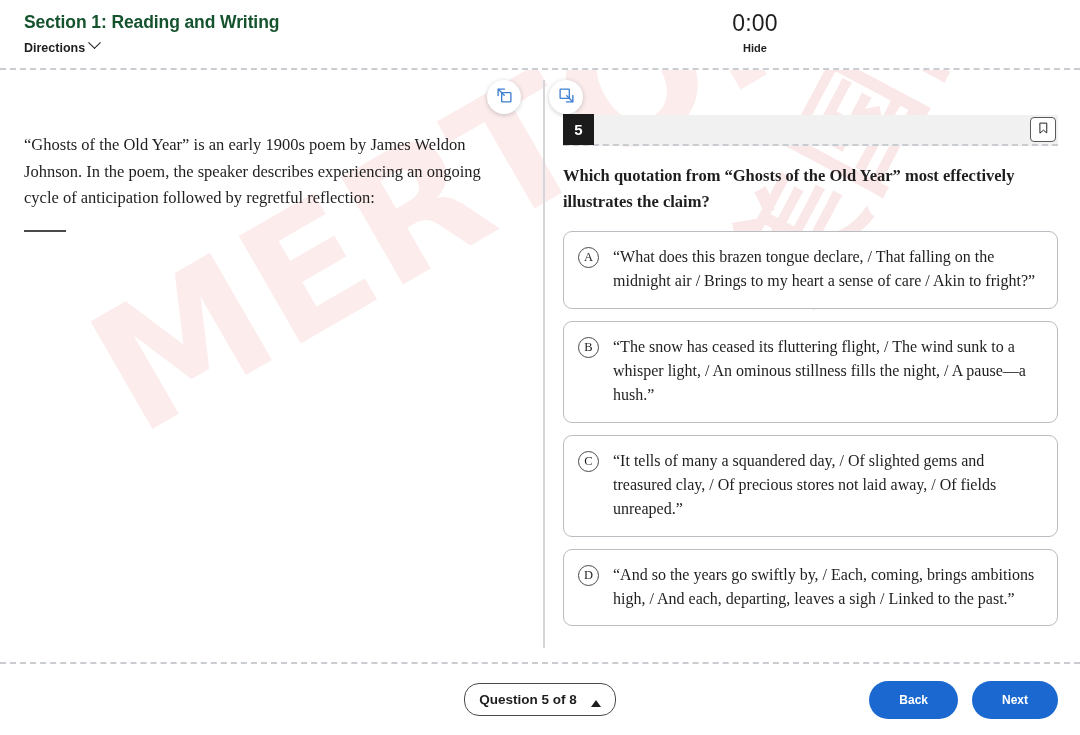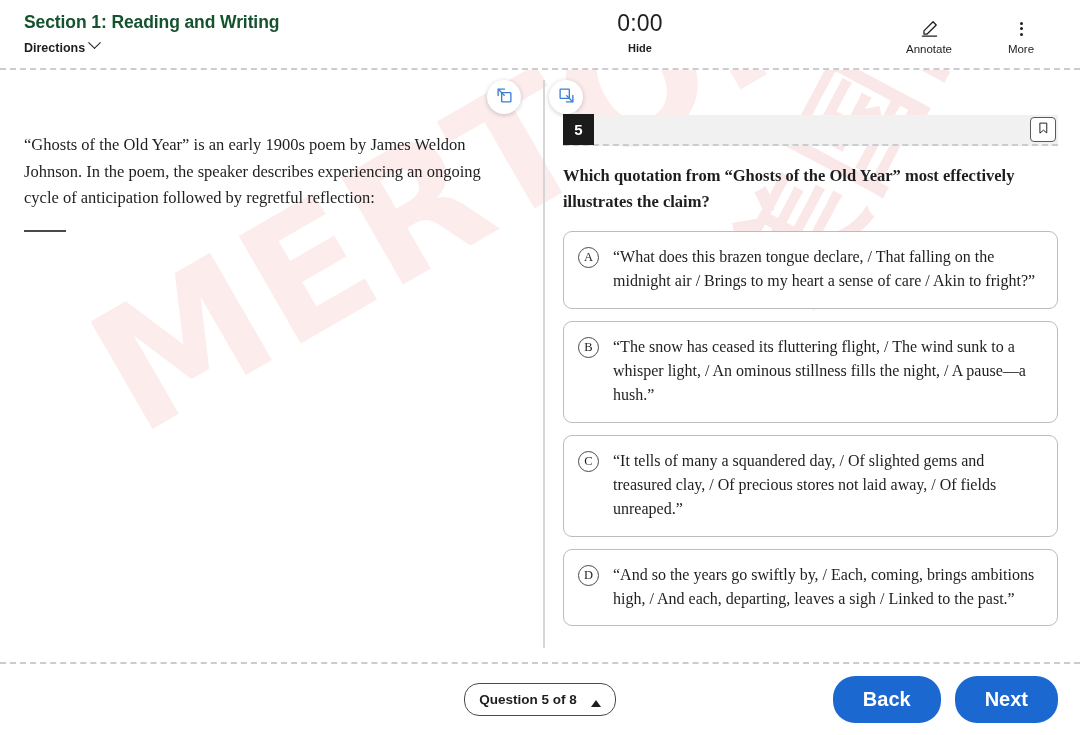--- a/index.html
+++ b/index.html
@@ -302,21 +302,21 @@
   }
   .caret-up {
     width: 0; height: 0;
     border-left: 5px solid transparent;
     border-right: 5px solid transparent;
     border-bottom: 7px solid #1e1e1e;
   }
   .nav-btn {
     background: #1b69d0;
     color: #ffffff;
-    font-size: 20px;
+    font-size: 12px;
     font-weight: bold;
     border: none;
     border-radius: 22px;
     padding: 12px 30px;
     cursor: pointer;
     font-family: "Liberation Sans", sans-serif;
     min-width: 76px;
   }
 </style>
 </head>
@@ -337,41 +337,20 @@
         <span>Directions</span>
         <span class="chev"></span>
       </div>
     </div>
 
     <div class="header-center">
       <div class="timer">0:00</div>
       <div class="hide-btn">Hide</div>
     </div>
 
-    <div class="header-right">
-      <div class="tool">
-        <div class="tool-icon">
-          <svg width="19" height="19" viewBox="0 0 24 24" fill="none" stroke="#1e1e1e" stroke-width="1.6" stroke-linecap="round" stroke-linejoin="round">
-            <path d="M16.5 3.5l4 4L9 19H5v-4z"></path>
-            <path d="M3 21.5h18"></path>
-          </svg>
-        </div>
-        <div class="tool-label">Annotate</div>
-      </div>
-      <div class="tool">
-        <div class="tool-icon">
-          <div class="dots">
-              <i></i>
-              <i></i>
-              <i></i>
-            </div>
-        </div>
-        <div class="tool-label">More</div>
-      </div>
-    </div>
   </div>
 
   <div class="body-area">
 
     <div class="pane-left">
       <div class="expand-btn expand-left">
         <span>
           <svg width="17" height="17" viewBox="0 0 24 24" fill="none" stroke="#3d7fd1" stroke-width="1.9" stroke-linecap="round" stroke-linejoin="round">
             <rect x="8" y="8" width="13" height="13" rx="1"></rect>
             <path d="M3 12V3h9"></path>

